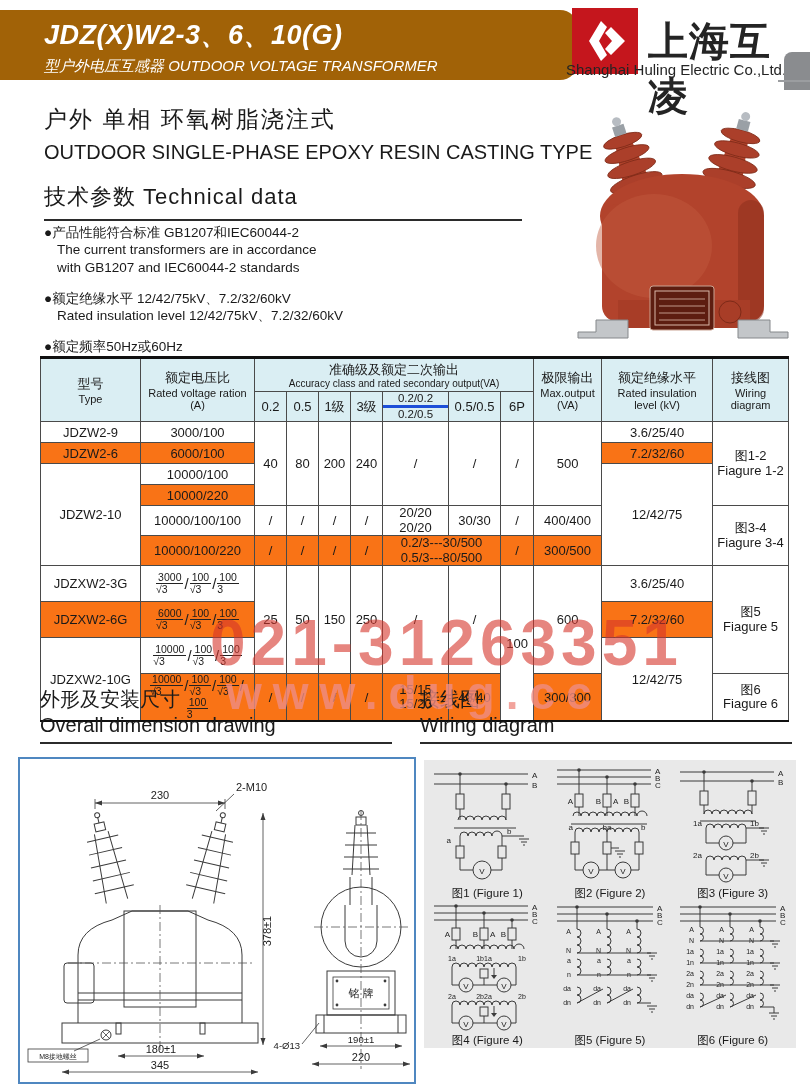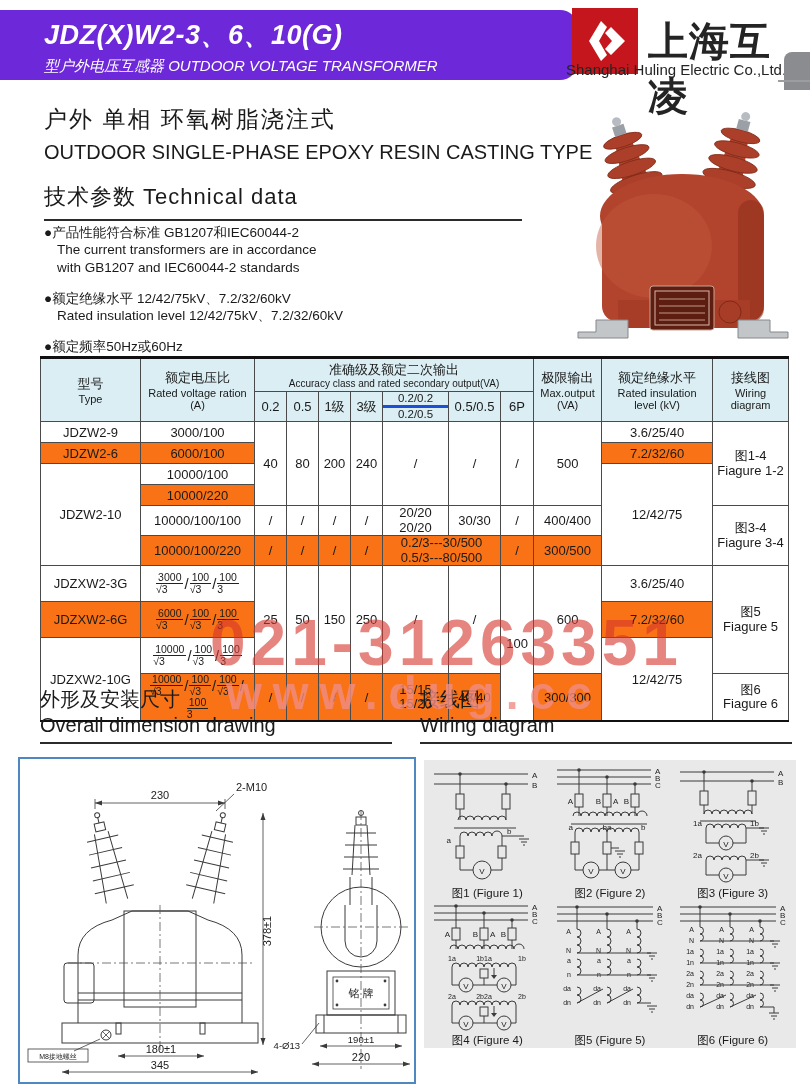--- a/index.html
+++ b/index.html
@@ -1,20 +1,20 @@
 <!DOCTYPE html>
 <html><head>
 <meta charset="utf-8">
 <style>
   html,body{margin:0;padding:0;background:#fff;}
   .page{position:relative;width:810px;height:1089px;background:#fff;overflow:hidden;
         font-family:"Liberation Sans","DejaVu Sans",sans-serif;color:#1a1a1a;}
 
   
-  .hdr-band{position:absolute;left:0;top:10px;width:578px;height:70px;background:#6d28d9;
+  .hdr-band{position:absolute;left:0;top:10px;width:578px;height:70px;background:#a16207;
             border-radius:0 18px 18px 0;box-sizing:border-box;padding:7px 0 0 44px;color:#fff;}
   .hdr-title{font-size:27px;font-weight:bold;letter-spacing:.5px;font-style:italic;}
   .hdr-sub{font-size:15px;margin-top:4px;font-style:italic;}
   .logo-box{position:absolute;left:572px;top:8px;width:66px;height:66px;background:#c5161d;}
   .company-cn{position:absolute;left:648px;top:14px;font-size:40px;font-weight:600;color:#242424;letter-spacing:1px;}
   .company-en{position:absolute;left:566px;top:61px;font-size:15px;color:#242424;}
   .hdr-accent{position:absolute;right:0;top:52px;width:26px;height:38px;background:#8a8c8f;border-radius:8px 0 0 0;}
   .hdr-line{position:absolute;left:778px;top:80px;width:32px;height:2px;background:#9b9da0;}
 
   
@@ -227,21 +227,21 @@
         <td rowspan="4">40</td>
         <td rowspan="4">80</td>
         <td rowspan="4">200</td>
         <td rowspan="4">240</td>
         <td rowspan="4">/</td>
         <td rowspan="4">/</td>
         <td rowspan="4">/</td>
         <td rowspan="4">500</td>
         <td>3.6/25/40</td>
         <td rowspan="4" class="l2">
-          <span style="display:block;font-size:13px">图1-4</span>
+          <span style="display:block;font-size:13px">图1-2</span>
           <span style="display:block">Fiagure 1-2</span>
         </td>
       </tr>
       <tr>
         <td class="shade">JDZW2-6</td>
         <td class="shade">6000/100</td>
         <td class="shade">7.2/32/60</td>
       </tr>
       <tr>
         <td rowspan="4">JDZW2-10</td>

